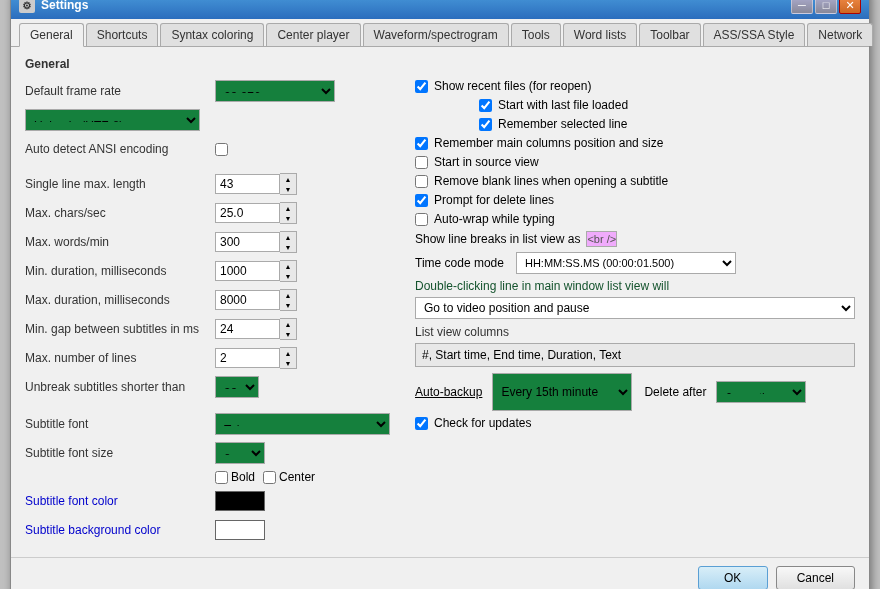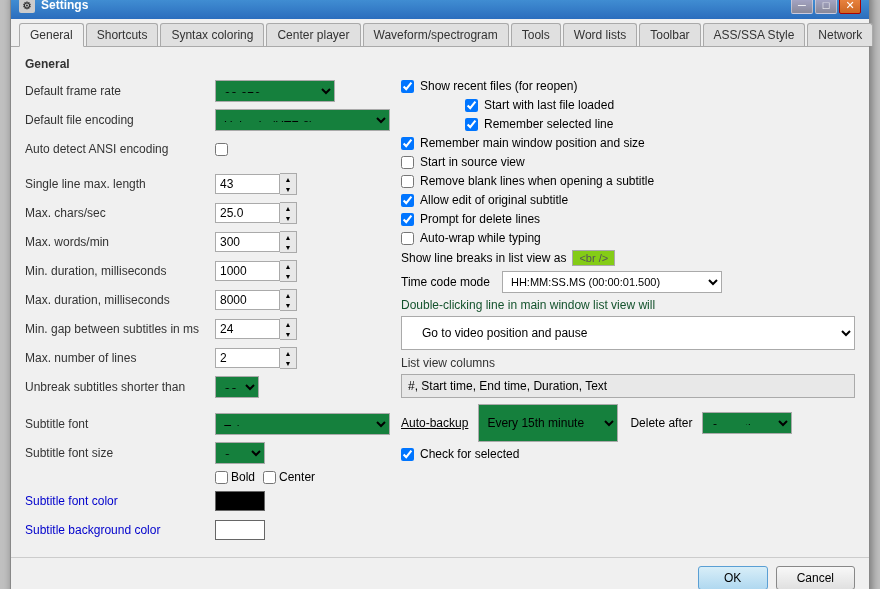--- a/index.html
+++ b/index.html
@@ -93,21 +93,21 @@
     }
     
     .section-title {
       font-weight: bold;
       margin-bottom: 8px;
       color: #333;
     }
     
     .main-layout {
       display: flex;
-      gap: 6px;
+      gap: 20px;
     }
     
     .left-col { flex: 0 0 370px; }
     .right-col { flex: 1; }
     
     .form-row {
       display: flex;
       align-items: center;
       margin-bottom: 5px;
       min-height: 24px;
@@ -222,24 +222,24 @@
       width: 220px;
     }
     
     .double-click-label {
       margin-bottom: 4px;
       color: #14532d;
     }
     
     .full-width-select {
       width: 100%;
-      height: 34px;
+      height: 22px;
       border: 1px solid #aaa;
       background: white;
-      padding: 1px 16px;
+      padding: 1px 4px;
       font-size: 12px;
       margin-bottom: 6px;
     }
     
     .list-view-label {
       margin-bottom: 4px;
       color: #333;
     }
     
     .list-view-columns-box {
@@ -287,22 +287,22 @@
     
     .show-line-breaks-row {
       display: flex;
       align-items: center;
       gap: 6px;
       margin-bottom: 5px;
     }
     
     .br-tag-box {
       border: 1px solid #aaa;
-      background: #84cc16;
-      padding: 1px 6px;
+      background: #f0abfc;
+      padding: 1px 0;
       font-size: 11px;
       color: #555;
     }
   </style>
 </head>
 <body>
 
 <div class="window">
 
   <div class="title-bar">
@@ -342,21 +342,20 @@
           <select class="medium">
             <option>23.976</option>
             <option>24</option>
             <option>25</option>
             <option>29.97</option>
             <option>30</option>
           </select>
         </div>
 
         <div class="form-row">
-          <span class="form-label">Default file encoding</span>
           <select class="wide">
             <option>Unicode (UTF-8)</option>
             <option>Unicode (UTF-16)</option>
             <option>Western (Windows-1252)</option>
           </select>
         </div>
 
         <div class="form-row">
           <span class="form-label">Auto detect ANSI encoding</span>
           <input type="checkbox" style="">
@@ -510,40 +509,36 @@
 
         
         <div class="checkbox-row indented">
           <input type="checkbox" checked="" style="">
           <span>Remember selected line</span>
         </div>
 
         
         <div class="checkbox-row">
           <input type="checkbox" checked="" style="">
-          <span>Remember main window position and size</span>
+          <span>Remember main columns position and size</span>
         </div>
 
         
         <div class="checkbox-row">
           <input type="checkbox" style="">
           <span>Start in source view</span>
         </div>
 
         
         <div class="checkbox-row">
           <input type="checkbox" style="">
           <span>Remove blank lines when opening a subtitle</span>
         </div>
 
         
-        <div class="checkbox-row">
-          <input type="checkbox" checked="" style="">
-          <span>Allow edit of original subtitle</span>
-        </div>
 
         
         <div class="checkbox-row">
           <input type="checkbox" checked="" style="">
           <span>Prompt for delete lines</span>
         </div>
 
         
         <div class="checkbox-row">
           <input type="checkbox" style="">
@@ -592,21 +587,21 @@
             <option>6 months</option>
             <option>1 month</option>
             <option>3 months</option>
             <option>1 year</option>
           </select>
         </div>
 
         
         <div class="checkbox-row">
           <input type="checkbox" checked="" style="">
-          <span>Check for selected</span>
+          <span>Check for updates</span>
         </div>
 
       </div>
     </div>
   </div>
 
   <div class="bottom-bar">
     <button class="btn ok">OK</button>
     <button class="btn">Cancel</button>
   </div>

